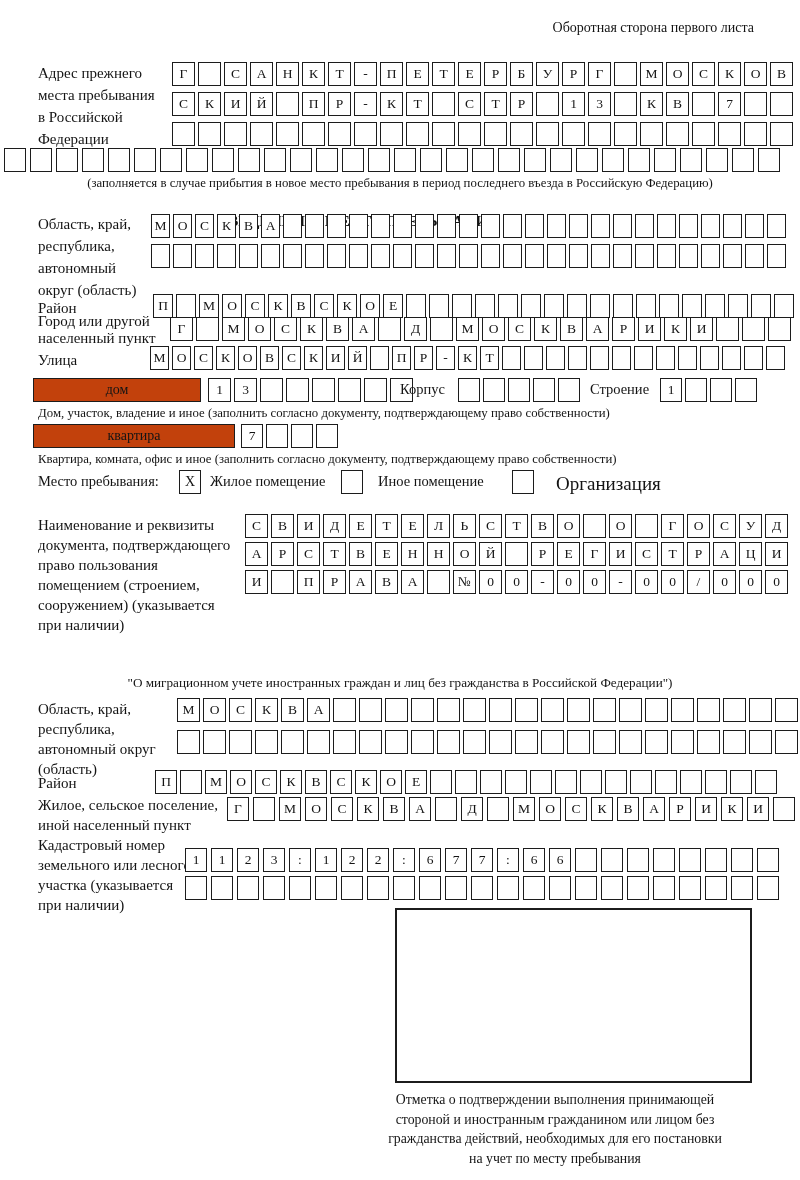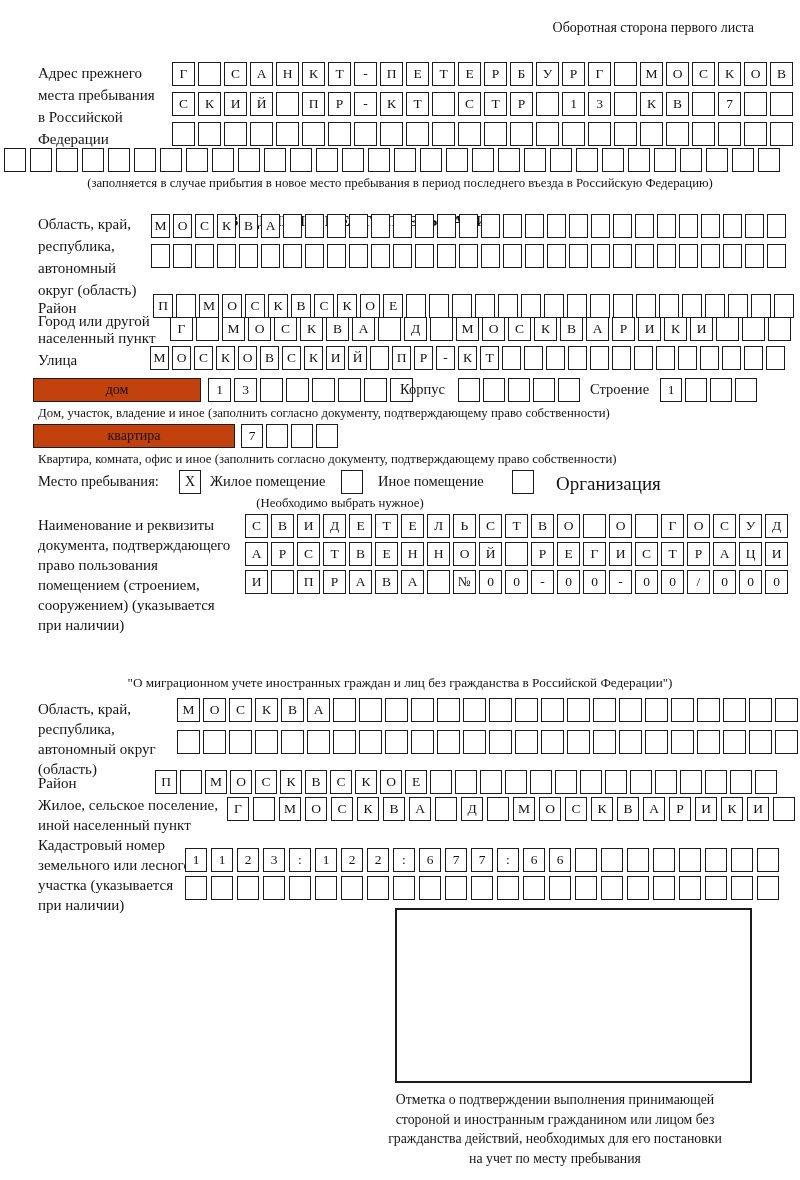--- a/index.html
+++ b/index.html
@@ -363,21 +363,20 @@
 
   <div class="abs" style="left:38px;top:473px;font-size:14.5px">Место пребывания:</div>
   <div class="abs cb" style="left:179px;top:470px">
       <span>X</span>
     </div>
   <div class="abs" style="left:210px;top:473px;font-size:14.5px">Жилое помещение</div>
   <div class="abs cb" style="left:341px;top:470px"></div>
   <div class="abs" style="left:378px;top:473px;font-size:14.5px">Иное помещение</div>
   <div class="abs cb" style="left:512px;top:470px"></div>
   <div class="abs" style="left:556px;top:473px;font-size:19px">Организация</div>
-  <div class="abs note center" style="left:130px;top:496px;width:420px">(Необходимо выбрать нужное)</div>
 
   <div class="abs label lh20" style="left:38px;top:515px;width:212px">Наименование и реквизиты
 документа, подтверждающего
 право пользования
 помещением (строением,
 сооружением) (указывается
 при наличии)</div>
   <div class="abs cells w23" style="left:245px;top:514px">
       <span class="cell">С</span>
       <span class="cell">В</span>

